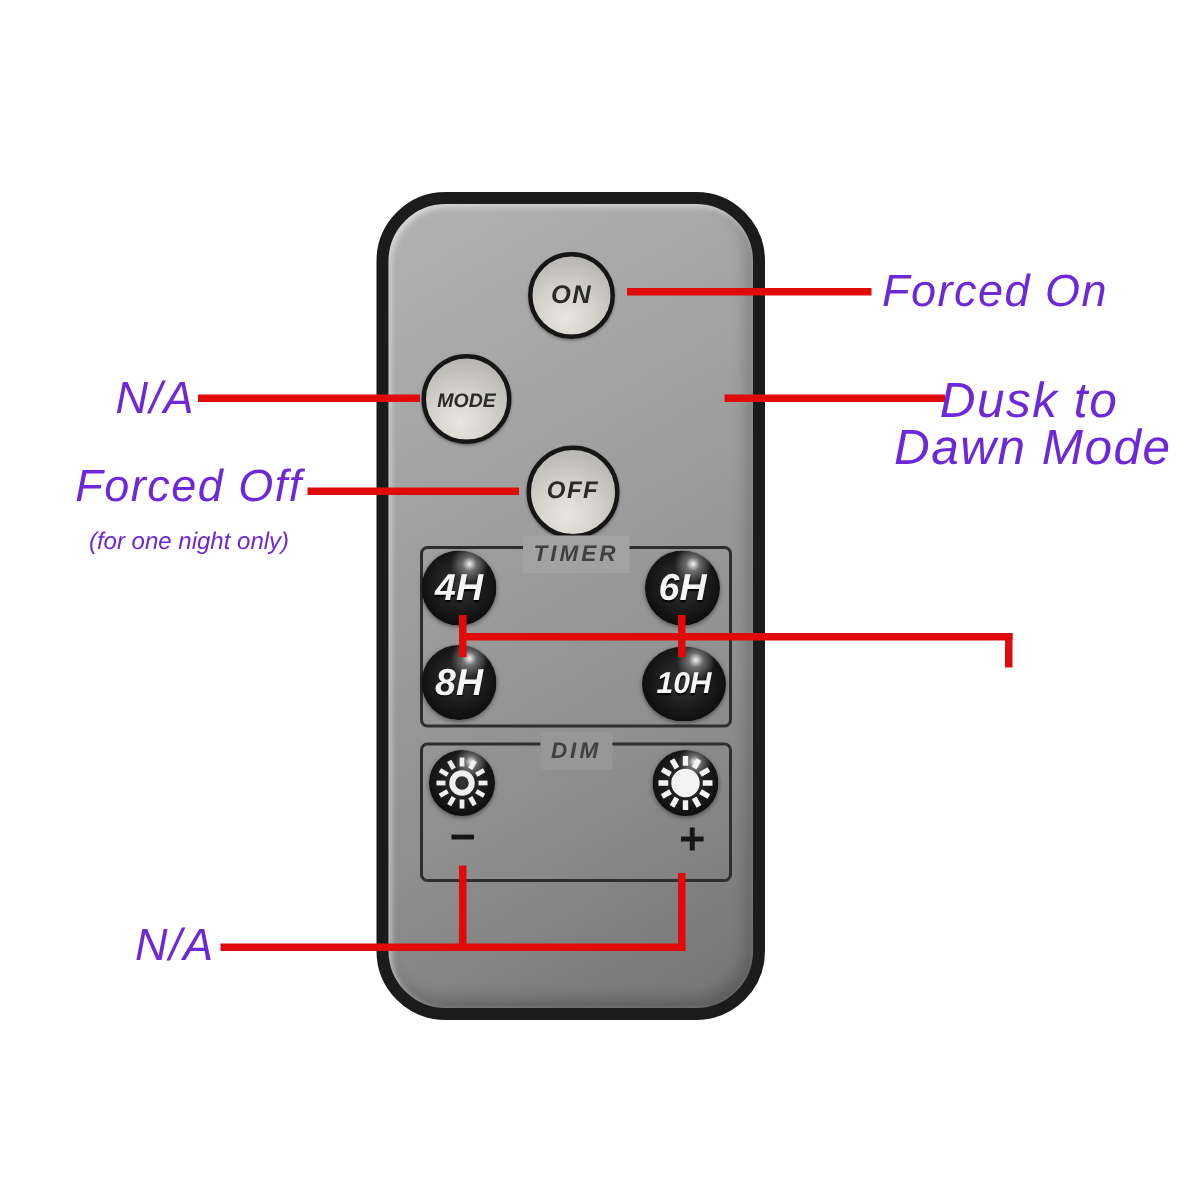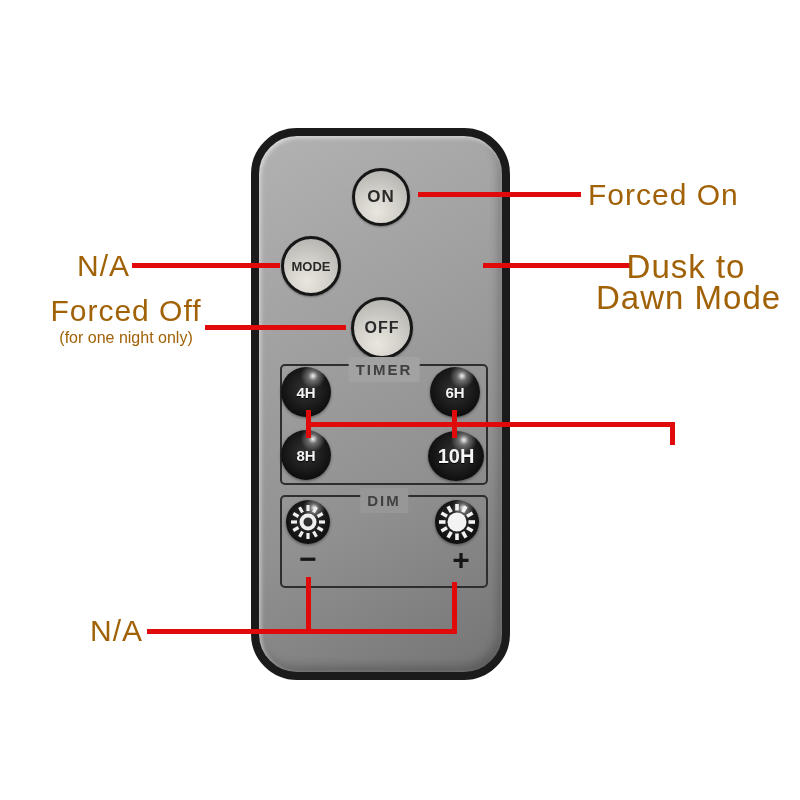--- a/index.html
+++ b/index.html
@@ -1,17 +1,17 @@
 <!DOCTYPE html>
 <html><head>
 <meta charset="utf-8">
 <style>
   html,body{margin:0;padding:0;}
   body{font-family:"Liberation Sans", sans-serif; background:#ffffff;}
-  #canvas{position:relative;width:800px;height:693px;background:#ffffff;overflow:hidden;}
+  #canvas{position:relative;width:800px;height:693px;background:#ffffff;overflow:hidden;font-style:italic;}
 
   
   .remote{
     position:absolute; left:251px; top:128px; width:259px; height:552px;
     box-sizing:border-box;
     border:8px solid #1b1b1b; border-radius:46px;
     background:linear-gradient(150deg,#b2b2b2 0%,#a0a0a0 35%,#909090 65%,#747474 100%);
     box-shadow:inset 2px 2px 4px rgba(255,255,255,.55), inset -4px -6px 10px rgba(0,0,0,.22);
   }
 
@@ -24,21 +24,21 @@
     display:flex; align-items:center; justify-content:center;
     box-shadow:0 1px 2px rgba(0,0,0,.35);
   }
 
   
   .btn-dark{
     position:absolute; border-radius:50%;
     background:
       radial-gradient(circle at 64% 18%, rgba(255,255,255,.95) 0%, rgba(255,255,255,.35) 9%, rgba(255,255,255,0) 24%),
       radial-gradient(circle at 50% 45%, #343434 0%, #0b0b0b 78%);
-    color:#f5f5f5; font-weight:bold; font-size:15px;
+    color:#f5f5f5; font-weight:bold; font-size:25px;
     display:flex; align-items:center; justify-content:center;
     text-shadow:0 1px 1px #000;
     box-shadow:0 1px 3px rgba(0,0,0,.45);
   }
 
   
   .group-box{position:absolute; box-sizing:border-box; border:2px solid #2e2e2e; border-radius:5px;}
   .group-label{
     position:absolute; top:-9px; left:50%; transform:translateX(-50%);
     padding:4px 7px; font-size:15px; font-weight:bold; letter-spacing:2px; color:#404040;
@@ -46,22 +46,22 @@
   }
   .sign{
     position:absolute; color:#161616; font-weight:bold; font-size:30px;
     width:34px; height:30px; line-height:28px; text-align:center;
   }
 
   
   .rline{position:absolute; background:#e10a0a;}
 
   
-  .lbl{position:absolute; color:#a16207; font-size:30px; letter-spacing:1px; line-height:32px; white-space:nowrap;}
-  .lbl-sub{font-size:16px; letter-spacing:0px; line-height:19px; margin-top:1px; white-space:nowrap;}
+  .lbl{position:absolute; color:#6d28d9; font-size:30px; letter-spacing:1px; line-height:32px; white-space:nowrap;}
+  .lbl-sub{font-size:16px; letter-spacing:0px; line-height:19px; margin-top:11px; white-space:nowrap;}
   .center{text-align:center;}
   .right{text-align:right;}
 </style>
 </head>
 <body>
 
 <div id="canvas">
 
   <div class="remote">
 
@@ -141,21 +141,21 @@
 
   <div class="lbl" style="left:588px; top:179px;">Forced On</div>
 
   <div class="lbl right" style="left:64px; top:250px; width:66px;">N/A</div>
 
   <div class="lbl center" style="left:596px; top:251px; width:180px; font-size:33px; line-height:31px;">
     <div>Dusk to</div>
     <div>Dawn Mode</div>
   </div>
 
-  <div class="lbl center" style="left:42px; top:295px; width:168px;">
+  <div class="lbl center" style="left:42px; top:309px; width:168px;">
     <div>Forced Off</div>
     <div class="lbl-sub">(for one night only)</div>
   </div>
 
 
   <div class="lbl" style="left:90px; top:615px;">N/A</div>
 
 </div>
 
 </body></html>

